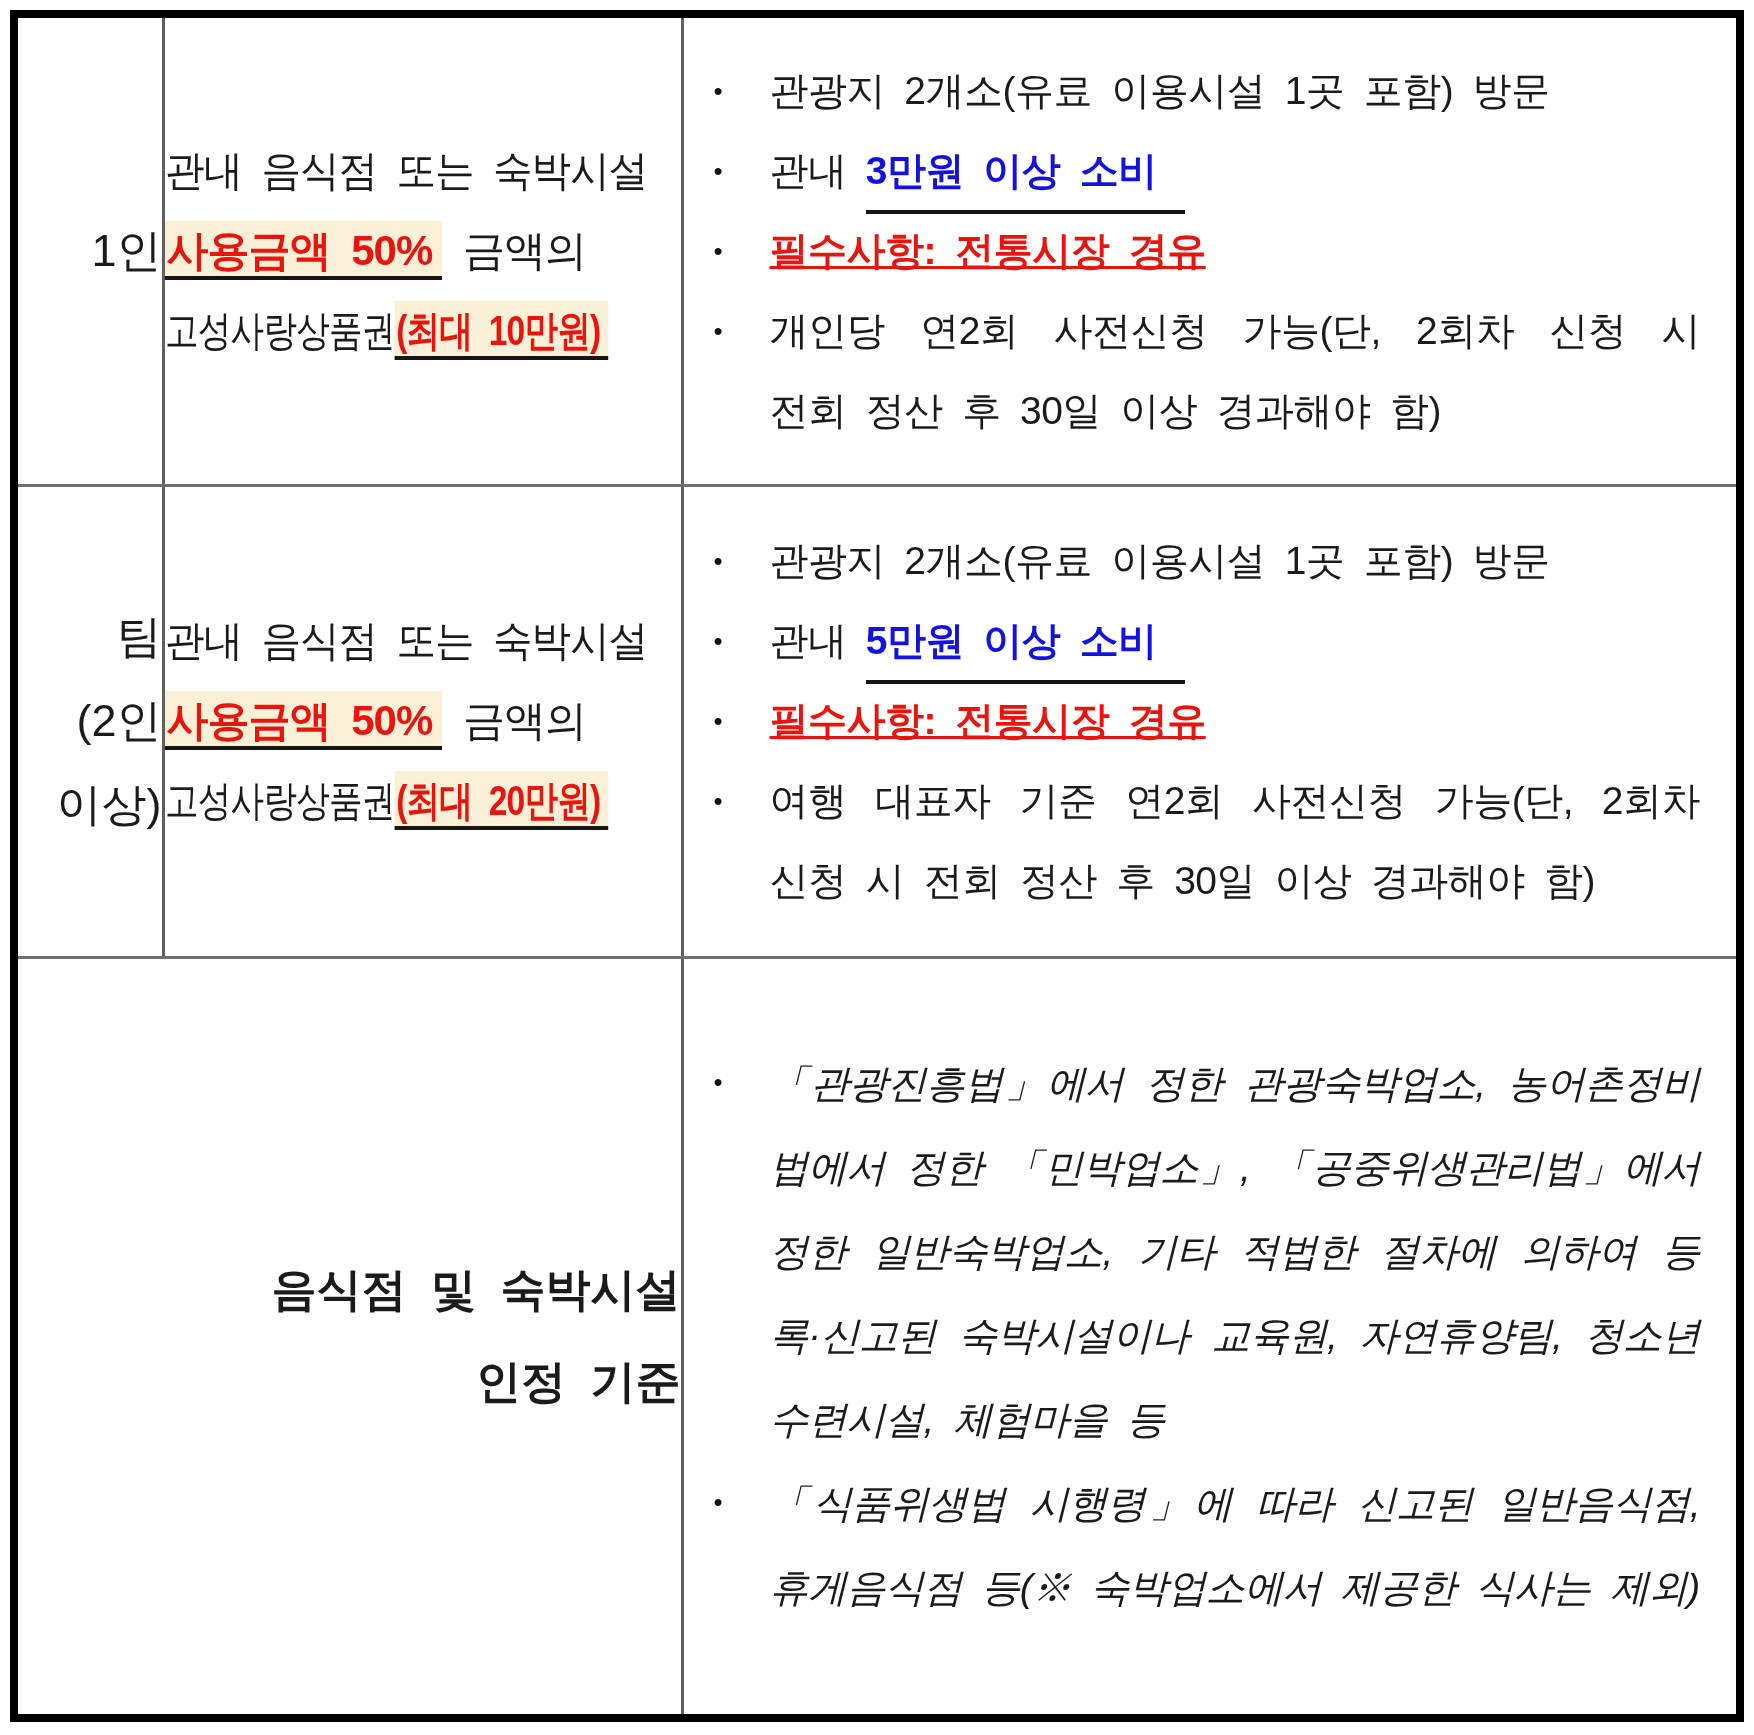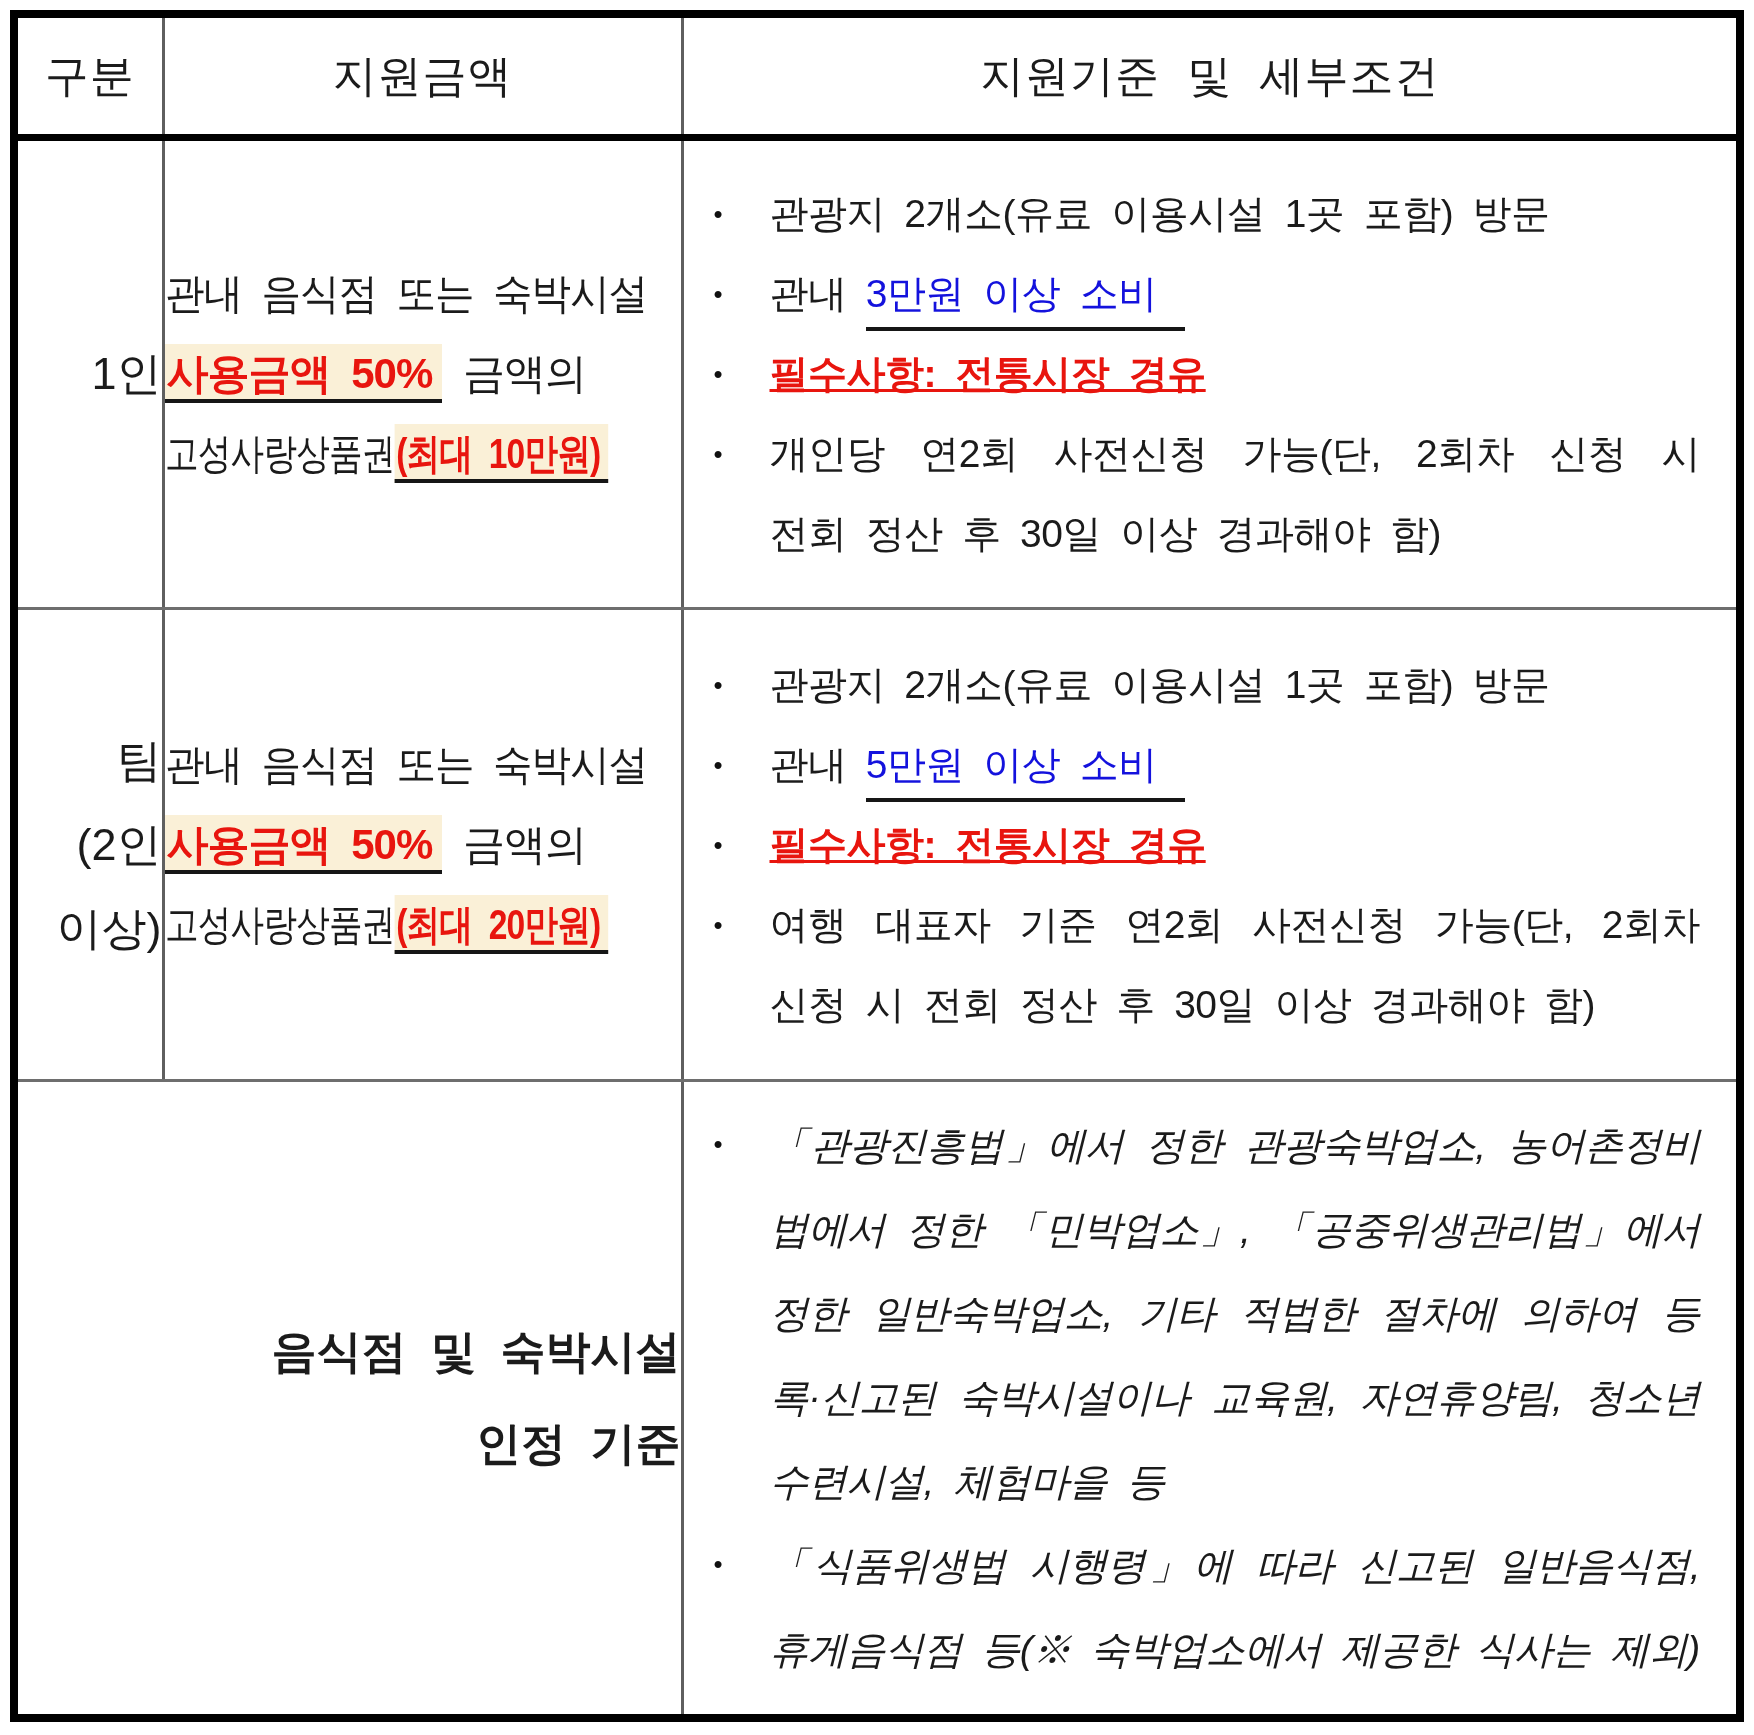--- a/index.html
+++ b/index.html
@@ -89,46 +89,41 @@
     line-height: 80px;
     letter-spacing: -0.5px;
     word-spacing: 9px;
     text-align: justify;
     word-break: keep-all;
   }
   .r3 .btext { word-break: break-all; line-height: 84px; font-style: italic; }
 
   .u-blue {
     color: var(--accent-blue, #1412dd);
-    font-weight: normal;
+    font-weight: bold;
     border-bottom: 4px solid #161616;
-    padding-right: 28px; padding-bottom: 12px;
+    padding-right: 28px; padding-bottom: 18px;
   }
   .t-red {
     color: var(--accent-red, #e8150e);
     font-weight: bold;
     text-decoration: underline;
   }
 </style>
 </head>
 <body>
 
 <table class="doc-table">
   <colgroup>
       <col class="c1">
       <col class="c2">
       <col class="c3">
     </colgroup>
 
   <tbody>
-      <tr class="head">
-    <td class="v-line">구분</td>
-    <td class="v-line">지원금액</td>
-    <td>지원기준 및 세부조건</td>
-  </tr>
 
   <tr class="r1" style="height:471px;">
     <td class="v-line cat">1인</td>
     <td class="v-line amount">
       <div class="aline sq94">관내 음식점 또는 숙박시설</div>
       <div class="aline"><span class="hl">사용금액 50%</span> <span>금액의</span></div>
       <div class="aline sq80"><span>고성사랑상품권</span><span class="hl">(최대 10만원)</span></div>
     </td>
     <td class="crit">
       <div class="bullet">

